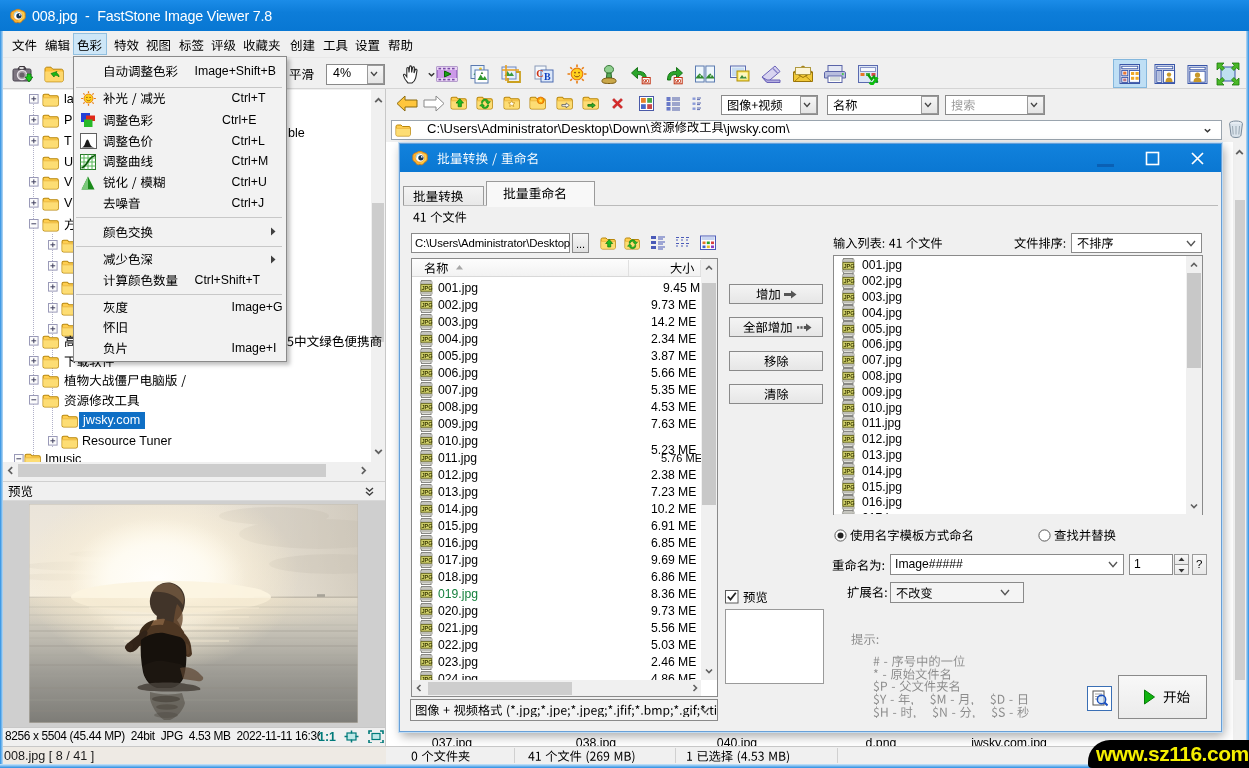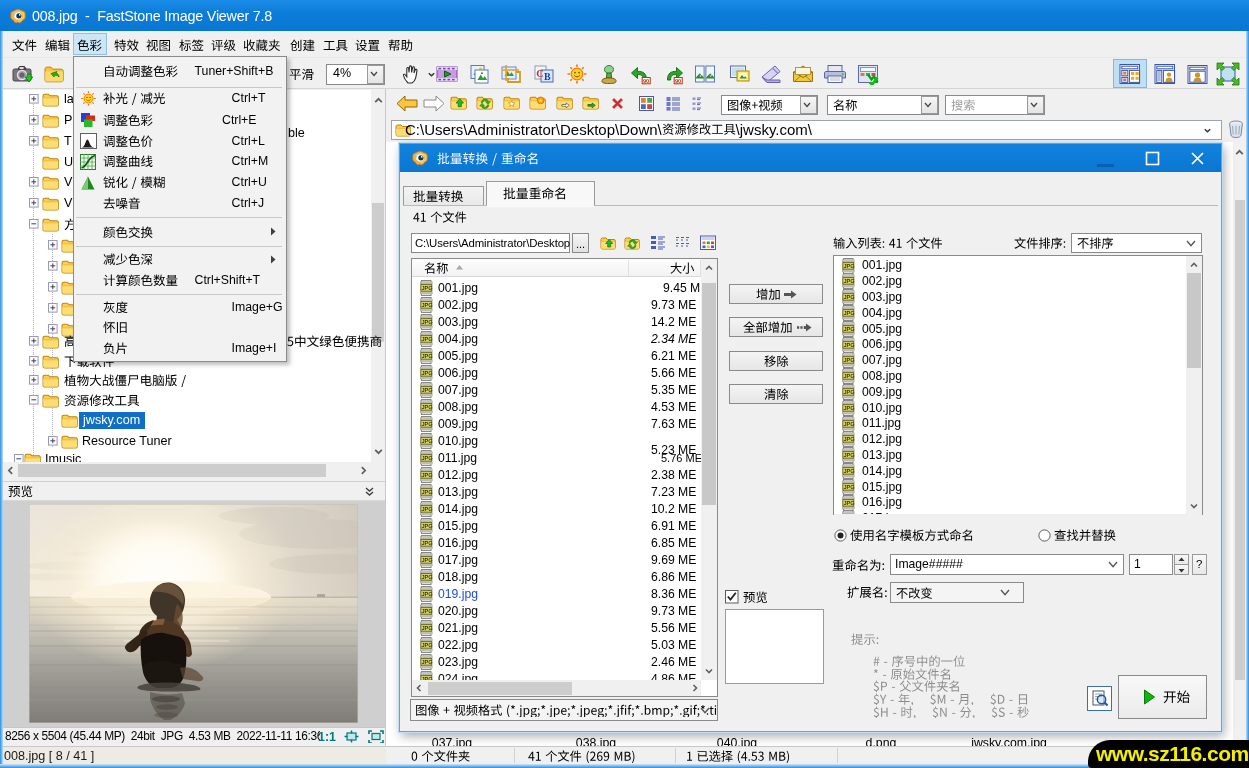--- a/index.html
+++ b/index.html
@@ -414,21 +414,21 @@
       </g>
     </svg>
   </div>
 <div style="position:absolute;left:386px;top:117px;width:860px;height:25px;background:#f0f0f0;"></div>
 <div style="position:absolute;left:391px;top:119.5px;width:831px;height:20px;background:#fff;border:1px solid #9aa4ae;"></div>
 <svg style="position:absolute;left:395px;top:121.5px;width:16px;height:16px;" viewBox="0 0 16 16">
     <path d="M1 4.5 C1 3.7 1.6 3 2.5 3 L6 3 L7.5 4.5 L14 4.5 C14.8 4.5 15.3 5 15.3 5.8 L15.3 12.6 C15.3 13.4 14.8 14 14 14 L2.5 14 C1.6 14 1 13.4 1 12.6 Z" fill="#ffce4f" stroke="#b8860b" stroke-width="1"></path>
 <path d="M1.2 6.2 L15.1 6.2 L15.1 12.5 C15.1 13.3 14.6 13.8 13.9 13.8 L2.4 13.8 C1.7 13.8 1.2 13.3 1.2 12.5 Z" fill="#fddd74"></path>
 <path d="M1.2 6.4 L15.1 6.4" stroke="#e8b33c" stroke-width="0.8"></path>
   </svg>
-<div style="position:absolute;left:405px;top:121px;height:16px;display:flex;align-items:center;font-size:15px;white-space:pre;">C:\Users\Administrator\Desktop\Down\<svg class="ct " style="width:73.8px;height:12.8px;" viewBox="0 0 73.8 12.8">
+<div style="position:absolute;left:427px;top:121px;height:16px;display:flex;font-size:13px;white-space:pre;">C:\Users\Administrator\Desktop\Down\<svg class="ct " style="width:73.8px;height:12.8px;" viewBox="0 0 73.8 12.8">
       <g fill="#000" transform="translate(0,10.8) scale(0.0123,-0.0123)">
         <use href="#gr8d44" x="0.0"></use>
         <use href="#gr6e90" x="1000.0"></use>
         <use href="#gr4fee" x="2000.0"></use>
         <use href="#gr6539" x="3000.0"></use>
         <use href="#gr5de5" x="4000.0"></use>
         <use href="#gr5177" x="5000.0"></use>
       </g>
     </svg>\jwsky.com\</div>
 <svg style="position:absolute;left:1203px;top:126px;width:9px;height:9px;" viewBox="0 0 10 10">
@@ -898,21 +898,21 @@
       <g fill="#000" transform="translate(0,11.0) scale(0.0125,-0.0125)">
         <use href="#gr81ea" x="0.0"></use>
         <use href="#gr52a8" x="1000.0"></use>
         <use href="#gr8c03" x="2000.0"></use>
         <use href="#gr6574" x="3000.0"></use>
         <use href="#gr8272" x="4000.0"></use>
         <use href="#gr5f69" x="5000.0"></use>
       </g>
     </svg>
   </div>
-<div style="position:absolute;z-index:41;left:194.5px;top:64.5px;font-size:12.3px;line-height:12px;white-space:pre;">Tuner+Shift+B</div>
+<div style="position:absolute;z-index:41;left:194.5px;top:64.5px;font-size:12.3px;line-height:12px;white-space:pre;">Image+Shift+B</div>
 <svg style="position:absolute;z-index:41;left:80px;top:90px;width:17px;height:17px" viewBox="0 0 22 22">
     <g stroke="#e87c10" stroke-width="1.6" fill="none">
 <path d="M11 1.5 L11 4 M11 18 L11 20.5 M1.5 11 L4 11 M18 11 L20.5 11 M4.3 4.3 L6 6 M16 16 L17.7 17.7 M17.7 4.3 L16 6 M6 16 L4.3 17.7"></path>
     </g>
 <circle cx="11" cy="11" r="5.8" fill="#ffd21e" stroke="#e87c10" stroke-width="1.2"></circle>
 <circle cx="9" cy="9.6" r="0.9" fill="#8a4a10"></circle>
     <circle cx="13" cy="9.6" r="0.9" fill="#8a4a10"></circle>
 <path d="M8.2 12.4 A3.4 3.4 0 0 0 13.8 12.4" fill="none" stroke="#8a4a10" stroke-width="1"></path>
   </svg>
 <div style="position:absolute;z-index:41;left:105px;top:0"></div>
@@ -1280,26 +1280,26 @@
 <div style="position:absolute;z-index:50;left:651px;top:299.3px;font-size:12.2px;line-height:12px;white-space:pre;">9.73 ME</div>
 <svg style="position:absolute;z-index:50;left:419px;top:314.3px;width:14px;height:16px" viewBox="0 0 14 16">
     <use href="#jpgi"></use>
   </svg>
 <div style="position:absolute;z-index:50;left:438px;top:313.2px;font-size:12.2px;color:#000;line-height:18.3px;white-space:pre;">003.jpg</div>
 <div style="position:absolute;z-index:50;left:651px;top:316.3px;font-size:12.2px;line-height:12px;white-space:pre;">14.2 ME</div>
 <svg style="position:absolute;z-index:50;left:419px;top:331.3px;width:14px;height:16px" viewBox="0 0 14 16">
     <use href="#jpgi"></use>
   </svg>
 <div style="position:absolute;z-index:50;left:438px;top:330.2px;font-size:12.2px;color:#000;line-height:18.3px;white-space:pre;">004.jpg</div>
-<div style="position:absolute;z-index:50;left:651px;top:333.3px;font-size:12.2px;line-height:12px;white-space:pre;font-style:italic;">2.34 ME</div>
+<div style="position:absolute;z-index:50;left:651px;top:333.3px;font-size:12.2px;line-height:12px;white-space:pre;">2.34 ME</div>
 <svg style="position:absolute;z-index:50;left:419px;top:348.3px;width:14px;height:16px" viewBox="0 0 14 16">
     <use href="#jpgi"></use>
   </svg>
 <div style="position:absolute;z-index:50;left:438px;top:347.2px;font-size:12.2px;color:#000;line-height:18.3px;white-space:pre;">005.jpg</div>
-<div style="position:absolute;z-index:50;left:651px;top:350.3px;font-size:12.2px;line-height:12px;white-space:pre;">6.21 ME</div>
+<div style="position:absolute;z-index:50;left:651px;top:350.3px;font-size:12.2px;line-height:12px;white-space:pre;">3.87 ME</div>
 <svg style="position:absolute;z-index:50;left:419px;top:365.3px;width:14px;height:16px" viewBox="0 0 14 16">
     <use href="#jpgi"></use>
   </svg>
 <div style="position:absolute;z-index:50;left:438px;top:364.2px;font-size:12.2px;color:#000;line-height:18.3px;white-space:pre;">006.jpg</div>
 <div style="position:absolute;z-index:50;left:651px;top:367.3px;font-size:12.2px;line-height:12px;white-space:pre;">5.66 ME</div>
 <svg style="position:absolute;z-index:50;left:419px;top:382.3px;width:14px;height:16px" viewBox="0 0 14 16">
     <use href="#jpgi"></use>
   </svg>
 <div style="position:absolute;z-index:50;left:438px;top:381.2px;font-size:12.2px;color:#000;line-height:18.3px;white-space:pre;">007.jpg</div>
 <div style="position:absolute;z-index:50;left:651px;top:384.3px;font-size:12.2px;line-height:12px;white-space:pre;">5.35 ME</div>
@@ -1354,21 +1354,21 @@
 <div style="position:absolute;z-index:50;left:438px;top:551.1px;font-size:12.2px;color:#000;line-height:18.3px;white-space:pre;">017.jpg</div>
 <div style="position:absolute;z-index:50;left:651px;top:554.3px;font-size:12.2px;line-height:12px;white-space:pre;">9.69 ME</div>
 <svg style="position:absolute;z-index:50;left:419px;top:569.3px;width:14px;height:16px" viewBox="0 0 14 16">
     <use href="#jpgi"></use>
   </svg>
 <div style="position:absolute;z-index:50;left:438px;top:568.1px;font-size:12.2px;color:#000;line-height:18.3px;white-space:pre;">018.jpg</div>
 <div style="position:absolute;z-index:50;left:651px;top:571.3px;font-size:12.2px;line-height:12px;white-space:pre;">6.86 ME</div>
 <svg style="position:absolute;z-index:50;left:419px;top:586.3px;width:14px;height:16px" viewBox="0 0 14 16">
     <use href="#jpgi"></use>
   </svg>
-<div style="position:absolute;z-index:50;left:438px;top:585.1px;font-size:12.2px;color:#1d4ed8;line-height:18.3px;white-space:pre;">019.jpg</div>
+<div style="position:absolute;z-index:50;left:438px;top:585.1px;font-size:12.2px;color:#15803d;line-height:18.3px;white-space:pre;">019.jpg</div>
 <div style="position:absolute;z-index:50;left:651px;top:588.3px;font-size:12.2px;line-height:12px;white-space:pre;">8.36 ME</div>
 <svg style="position:absolute;z-index:50;left:419px;top:603.3px;width:14px;height:16px" viewBox="0 0 14 16">
     <use href="#jpgi"></use>
   </svg>
 <div style="position:absolute;z-index:50;left:438px;top:602.1px;font-size:12.2px;color:#000;line-height:18.3px;white-space:pre;">020.jpg</div>
 <div style="position:absolute;z-index:50;left:651px;top:605.3px;font-size:12.2px;line-height:12px;white-space:pre;">9.73 ME</div>
 <svg style="position:absolute;z-index:50;left:419px;top:620.3px;width:14px;height:16px" viewBox="0 0 14 16">
     <use href="#jpgi"></use>
   </svg>
 <div style="position:absolute;z-index:50;left:438px;top:619.1px;font-size:12.2px;color:#000;line-height:18.3px;white-space:pre;">021.jpg</div>

